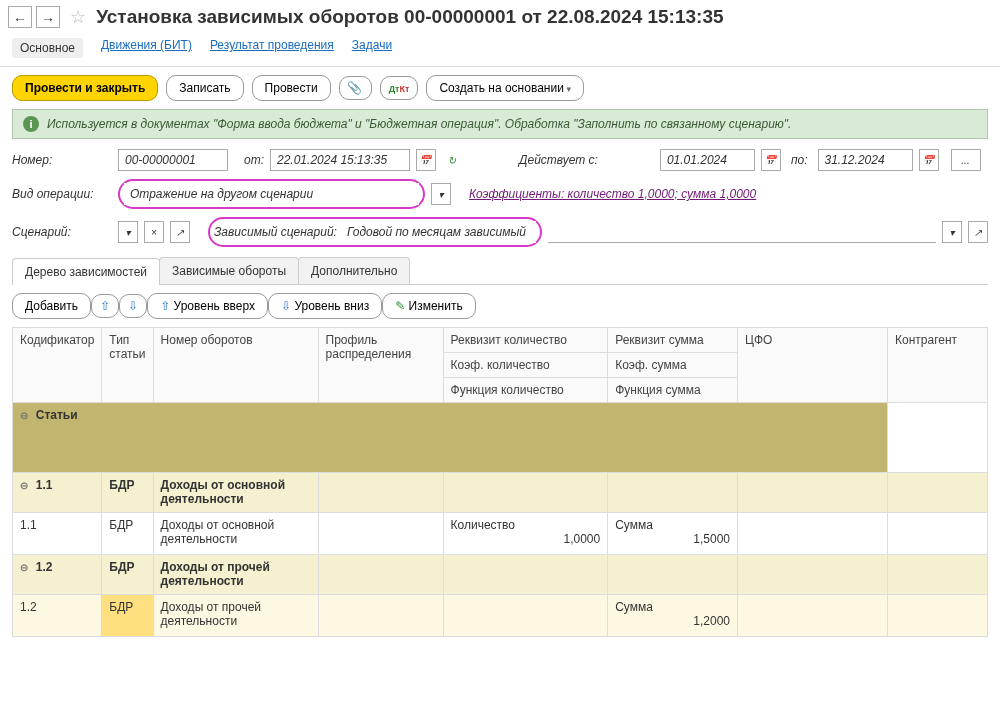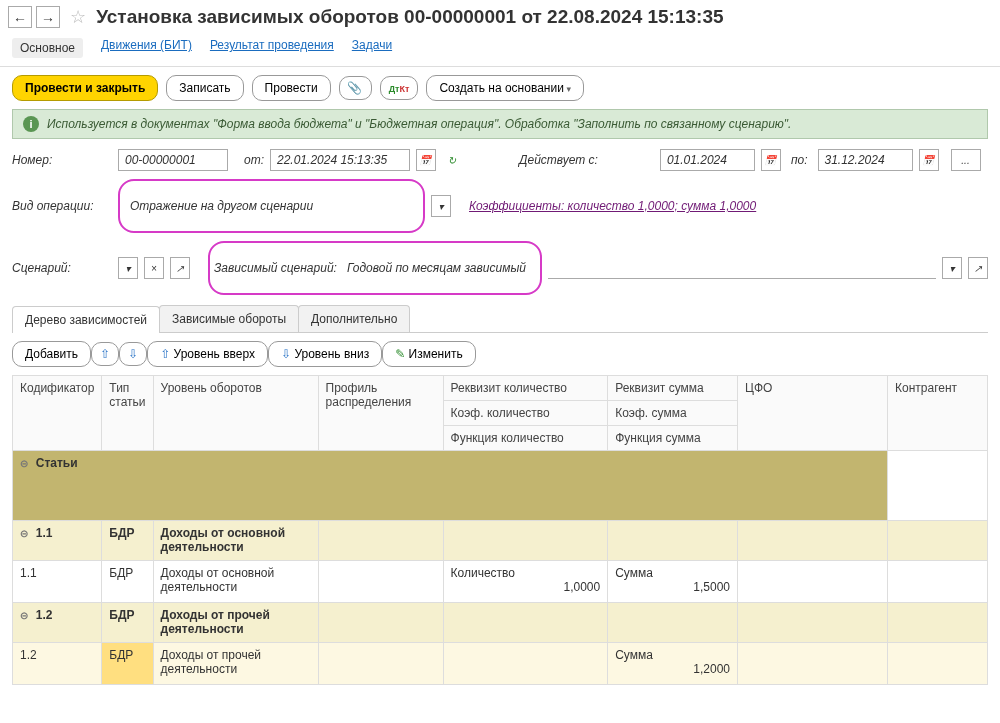--- a/index.html
+++ b/index.html
@@ -97,21 +97,21 @@
     border: 1px solid #aaa;
     background: #fff;
     display: inline-flex; align-items: center; justify-content: center;
     cursor: pointer;
     font-size: 10px;
   }
   .link { color: #701a75; text-decoration: underline; cursor: pointer; }
   .highlight-oval {
     border: 2px solid #d63ac7;
     border-radius: 16px;
-    padding: 14px 4px;
+    padding: 2px 4px;
   }
 
   .sub-tabs {
     display: flex;
     border-bottom: 1px solid #ccc;
     margin-top: 10px;
   }
   .sub-tab {
     padding: 6px 12px;
     border: 1px solid #ccc;
@@ -237,21 +237,21 @@
     <button class="btn"><span class="arrow-btn">⇧</span> <span>Уровень вверх</span></button>
     <button class="btn"><span class="arrow-btn">⇩</span> <span>Уровень вниз</span></button>
     <button class="btn"><span style="color:#2a8a2a">✎</span> <span>Изменить</span></button>
   </div>
 
   <table class="grid">
     <thead>
       <tr>
         <th rowspan="3" style="width:85px">Кодификатор</th>
         <th rowspan="3" style="width:50px">Тип статьи</th>
-        <th rowspan="3" style="width:165px">Уровень оборотов</th>
+        <th rowspan="3" style="width:165px">Номер оборотов</th>
         <th rowspan="3" style="width:125px">Профиль распределения</th>
         <th>Реквизит количество</th>
         <th>Реквизит сумма</th>
         <th rowspan="3" style="width:150px">ЦФО</th>
         <th rowspan="3" style="width:100px">Контрагент</th>
       </tr>
       <tr>
         <th>Коэф. количество</th>
         <th>Коэф. сумма</th>
       </tr>

